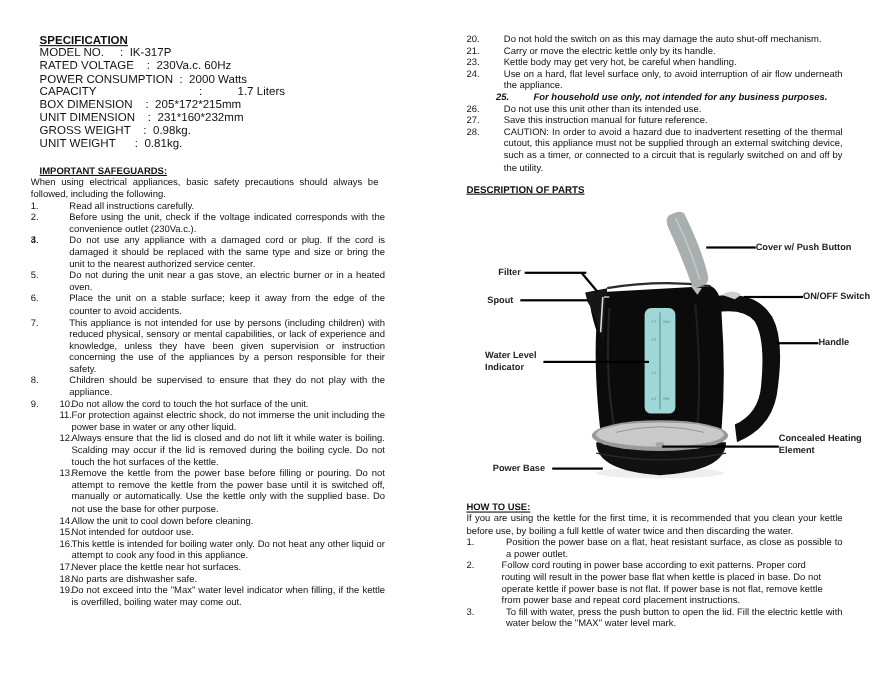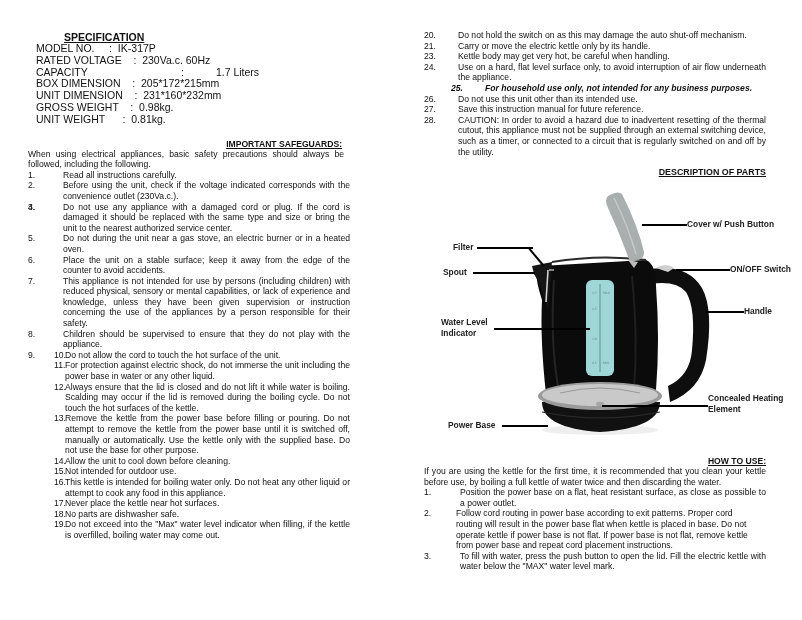--- a/index.html
+++ b/index.html
@@ -2,25 +2,25 @@
 <html><head>
 <meta charset="utf-8">
 <style>
   * { box-sizing: border-box; margin: 0; padding: 0; }
   html, body { width: 802px; height: 620px; background: #ffffff; overflow: hidden; }
   body { position: relative; font-family: "Liberation Sans", "DejaVu Sans", sans-serif; color: #111; }
 
   .col-left { position: absolute; left: 36px; top: 31px; width: 306px; }
   .col-right { position: absolute; left: 424px; top: 30px; width: 342px; }
 
-  .h-section { font-weight: bold; text-decoration: underline; font-size: 10.5px; line-height: 12px; margin-left: 28px; }
+  .h-section { font-weight: bold; text-decoration: underline; font-size: 10.5px; line-height: 12px; }
   .spec-line { font-size: 10.5px; line-height: 11.8px; white-space: pre; }
   .spec-block { margin-bottom: 14px; }
 
-  .small-h { font-weight: bold; text-decoration: underline; font-size: 8.6px; line-height: 10px; text-align: right; }
+  .small-h { font-weight: bold; text-decoration: underline; font-size: 8.6px; line-height: 10px; }
   .para { font-size: 8.6px; line-height: 10.6px; }
   .jt { text-align: justify; }
 
   ol.items { list-style: none; }
   ol.items li { position: relative; font-size: 8.6px; line-height: 10.6px; text-align: justify; }
   ol.items li .num { position: absolute; left: 0; top: 0; }
   ol.items li .txt { display: block; }
 
   .left-list li { padding-left: 35px; }
   .left-list li .num { left: 19px; }
@@ -41,20 +41,21 @@
   .leader { position: absolute; background: #000; height: 2px; }
 </style>
 </head>
 <body>
 
 <div class="col-left">
   <div class="spec-block">
     <div class="h-section">SPECIFICATION</div>
     <div class="spec-line">MODEL NO.     :  IK-317P</div>
     <div class="spec-line">RATED VOLTAGE    :  230Va.c. 60Hz</div>
+    <div class="spec-line">POWER CONSUMPTION  :  2000 Watts</div>
     <div class="spec-line">CAPACITY                                :           1.7 Liters</div>
     <div class="spec-line">BOX DIMENSION    :  205*172*215mm</div>
     <div class="spec-line">UNIT DIMENSION    :  231*160*232mm</div>
     <div class="spec-line">GROSS WEIGHT    :  0.98kg.</div>
     <div class="spec-line">UNIT WEIGHT      :  0.81kg.</div>
   </div>
 
   <div style="margin-top:-1px;">
     <div class="small-h">IMPORTANT SAFEGUARDS:</div>
     <div class="para jt" style="margin-left:-8px; width:316px;">When using electrical appliances, basic safety precautions should always be followed, including the following.</div>

